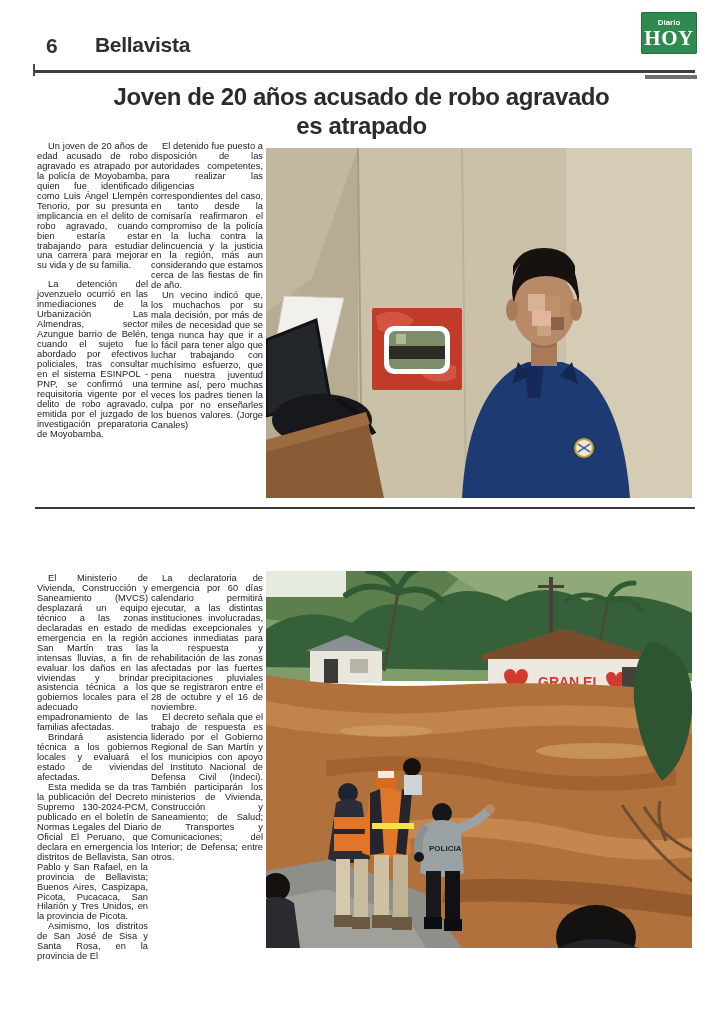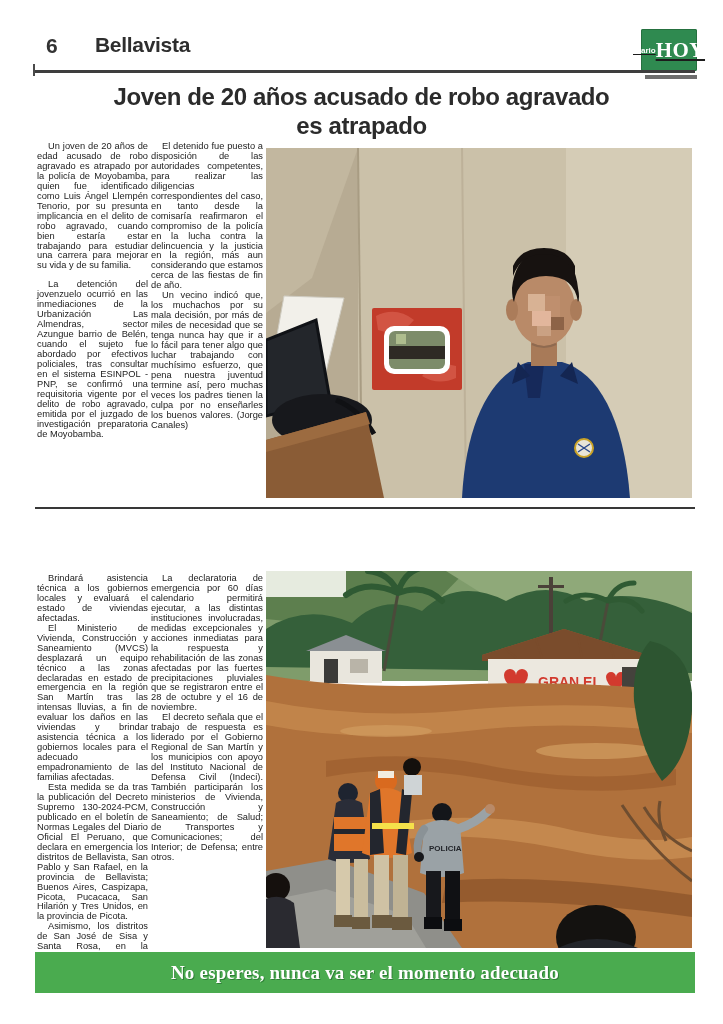--- a/index.html
+++ b/index.html
@@ -3,22 +3,22 @@
 <meta charset="utf-8">
 <style>
   html,body{margin:0;padding:0;background:#ffffff;}
   .page{position:relative;width:723px;height:1024px;background:#ffffff;overflow:hidden;
         font-family:"Liberation Sans", sans-serif;color:#1c1c1c;}
   .abs{position:absolute;}
   
   .pgnum{left:46px;top:34px;font-size:21px;font-weight:bold;color:#333;}
   .section{left:95px;top:33px;font-size:21px;font-weight:bold;color:#2e2e2e;letter-spacing:-0.3px;}
   .date{left:392px;top:41px;font-size:14px;color:#222;letter-spacing:-0.2px;}
-  .logo{left:641px;top:29px;width:56px;height:42px;background:#2f8a50;border-radius:2px;
-        display:flex;flex-direction:row;align-items:center;justify-content:center;box-shadow:0 0 0 1px #25703f inset;text-decoration:underline;}
+  .logo{left:641px;top:12px;width:56px;height:42px;background:#2f8a50;border-radius:2px;
+        display:flex;flex-direction:column;align-items:center;justify-content:center;box-shadow:0 0 0 1px #25703f inset;}
   .logo-top{font-size:8px;font-weight:bold;color:#fff;line-height:9px;}
   .logo-main{font-family:"Liberation Serif", serif;font-size:21px;font-weight:bold;color:#fff;line-height:22px;letter-spacing:0.5px;}
   .rule-main{left:35px;top:70px;width:660px;height:3px;background:#3e3e3e;}
   .rule-logo{left:645px;top:75px;width:52px;height:4px;background:#6e6e6e;}
   .rule-tick{left:33px;top:64px;width:2px;height:12px;background:#4a4a4a;}
   
   .headline{font-weight:bold;color:#2b2b2b;text-align:center;letter-spacing:-0.4px;}
   .h1{left:110px;top:82px;width:503px;font-size:24px;line-height:29px;text-align:center;}
   .h2{left:27px;top:513px;width:668px;font-size:23px;line-height:28px;}
   .divider{left:35px;top:507px;width:660px;height:2px;background:#383838;}
@@ -120,22 +120,22 @@
           <circle cx="318" cy="300" r="9" fill="#e9e5d8" stroke="#c9a227" stroke-width="2"></circle>
           <path d="M312,296 l12,8 M324,296 l-12,8" stroke="#2c4a8c" stroke-width="1.5"></path>
         </g>
       </g>
     </svg>
   </div>
 
   <div class="abs divider"></div>
 
   <div class="abs col a2c1">
+    <p>El Ministerio de Vivienda, Construcción y Saneamiento (MVCS) desplazará un equipo técnico a las zonas declaradas en estado de emergencia en la región San Martín tras las intensas lluvias, a fin de evaluar los daños en las viviendas y brindar asistencia técnica a los gobiernos locales para el adecuado empadronamiento de las familias afectadas.</p>
     <p>Brindará asistencia técnica a los gobiernos locales y evaluará el estado de viviendas afectadas.</p>
-    <p>El Ministerio de Vivienda, Construcción y Saneamiento (MVCS) desplazará un equipo técnico a las zonas declaradas en estado de emergencia en la región San Martín tras las intensas lluvias, a fin de evaluar los daños en las viviendas y brindar asistencia técnica a los gobiernos locales para el adecuado empadronamiento de las familias afectadas.</p>
     <p>Esta medida se da tras la publicación del Decreto Supremo 130-2024-PCM, publicado en el boletín de Normas Legales del Diario Oficial El Peruano, que declara en emergencia los distritos de Bellavista, San Pablo y San Rafael, en la provincia de Bellavista; Buenos Aires, Caspizapa, Picota, Pucacaca, San Hilarión y Tres Unidos, en la provincia de Picota.</p>
     <p>Asimismo, los distritos de San José de Sisa y Santa Rosa, en la provincia de El</p>
   </div>
   <div class="abs col a2c2">
     <p>La declaratoria de emergencia por 60 días calendario permitirá ejecutar, a las distintas instituciones involucradas, medidas excepcionales y acciones inmediatas para la respuesta y rehabilitación de las zonas afectadas por las fuertes precipitaciones pluviales que se registraron entre el 28 de octubre y el 16 de noviembre.</p>
     <p>El decreto señala que el trabajo de respuesta es liderado por el Gobierno Regional de San Martín y los municipios con apoyo del Instituto Nacional de Defensa Civil (Indeci). También participarán los ministerios de Vivienda, Construcción y Saneamiento; de Salud; de Transportes y Comunicaciones; del Interior; de Defensa; entre otros.</p>
   </div>
 
   <div class="abs photo2">
     <svg viewBox="0 0 426 377" preserveAspectRatio="none" role="img">
@@ -250,17 +250,14 @@
         <path d="M0,328 q14,-6 28,4 l6,45 L0,377 z" fill="#2a2a30"></path>
       </g>
 
       <g>
         <ellipse cx="330" cy="366" rx="40" ry="32" fill="#141210"></ellipse>
         <path d="M292,377 q38,-18 80,0 z" fill="#23252a"></path>
       </g>
     </svg>
   </div>
 
-  <div class="abs banner">
-    <span>No esperes, nunca va ser el momento adecuado</span>
-  </div>
 
 </div>
 
 </body></html>

